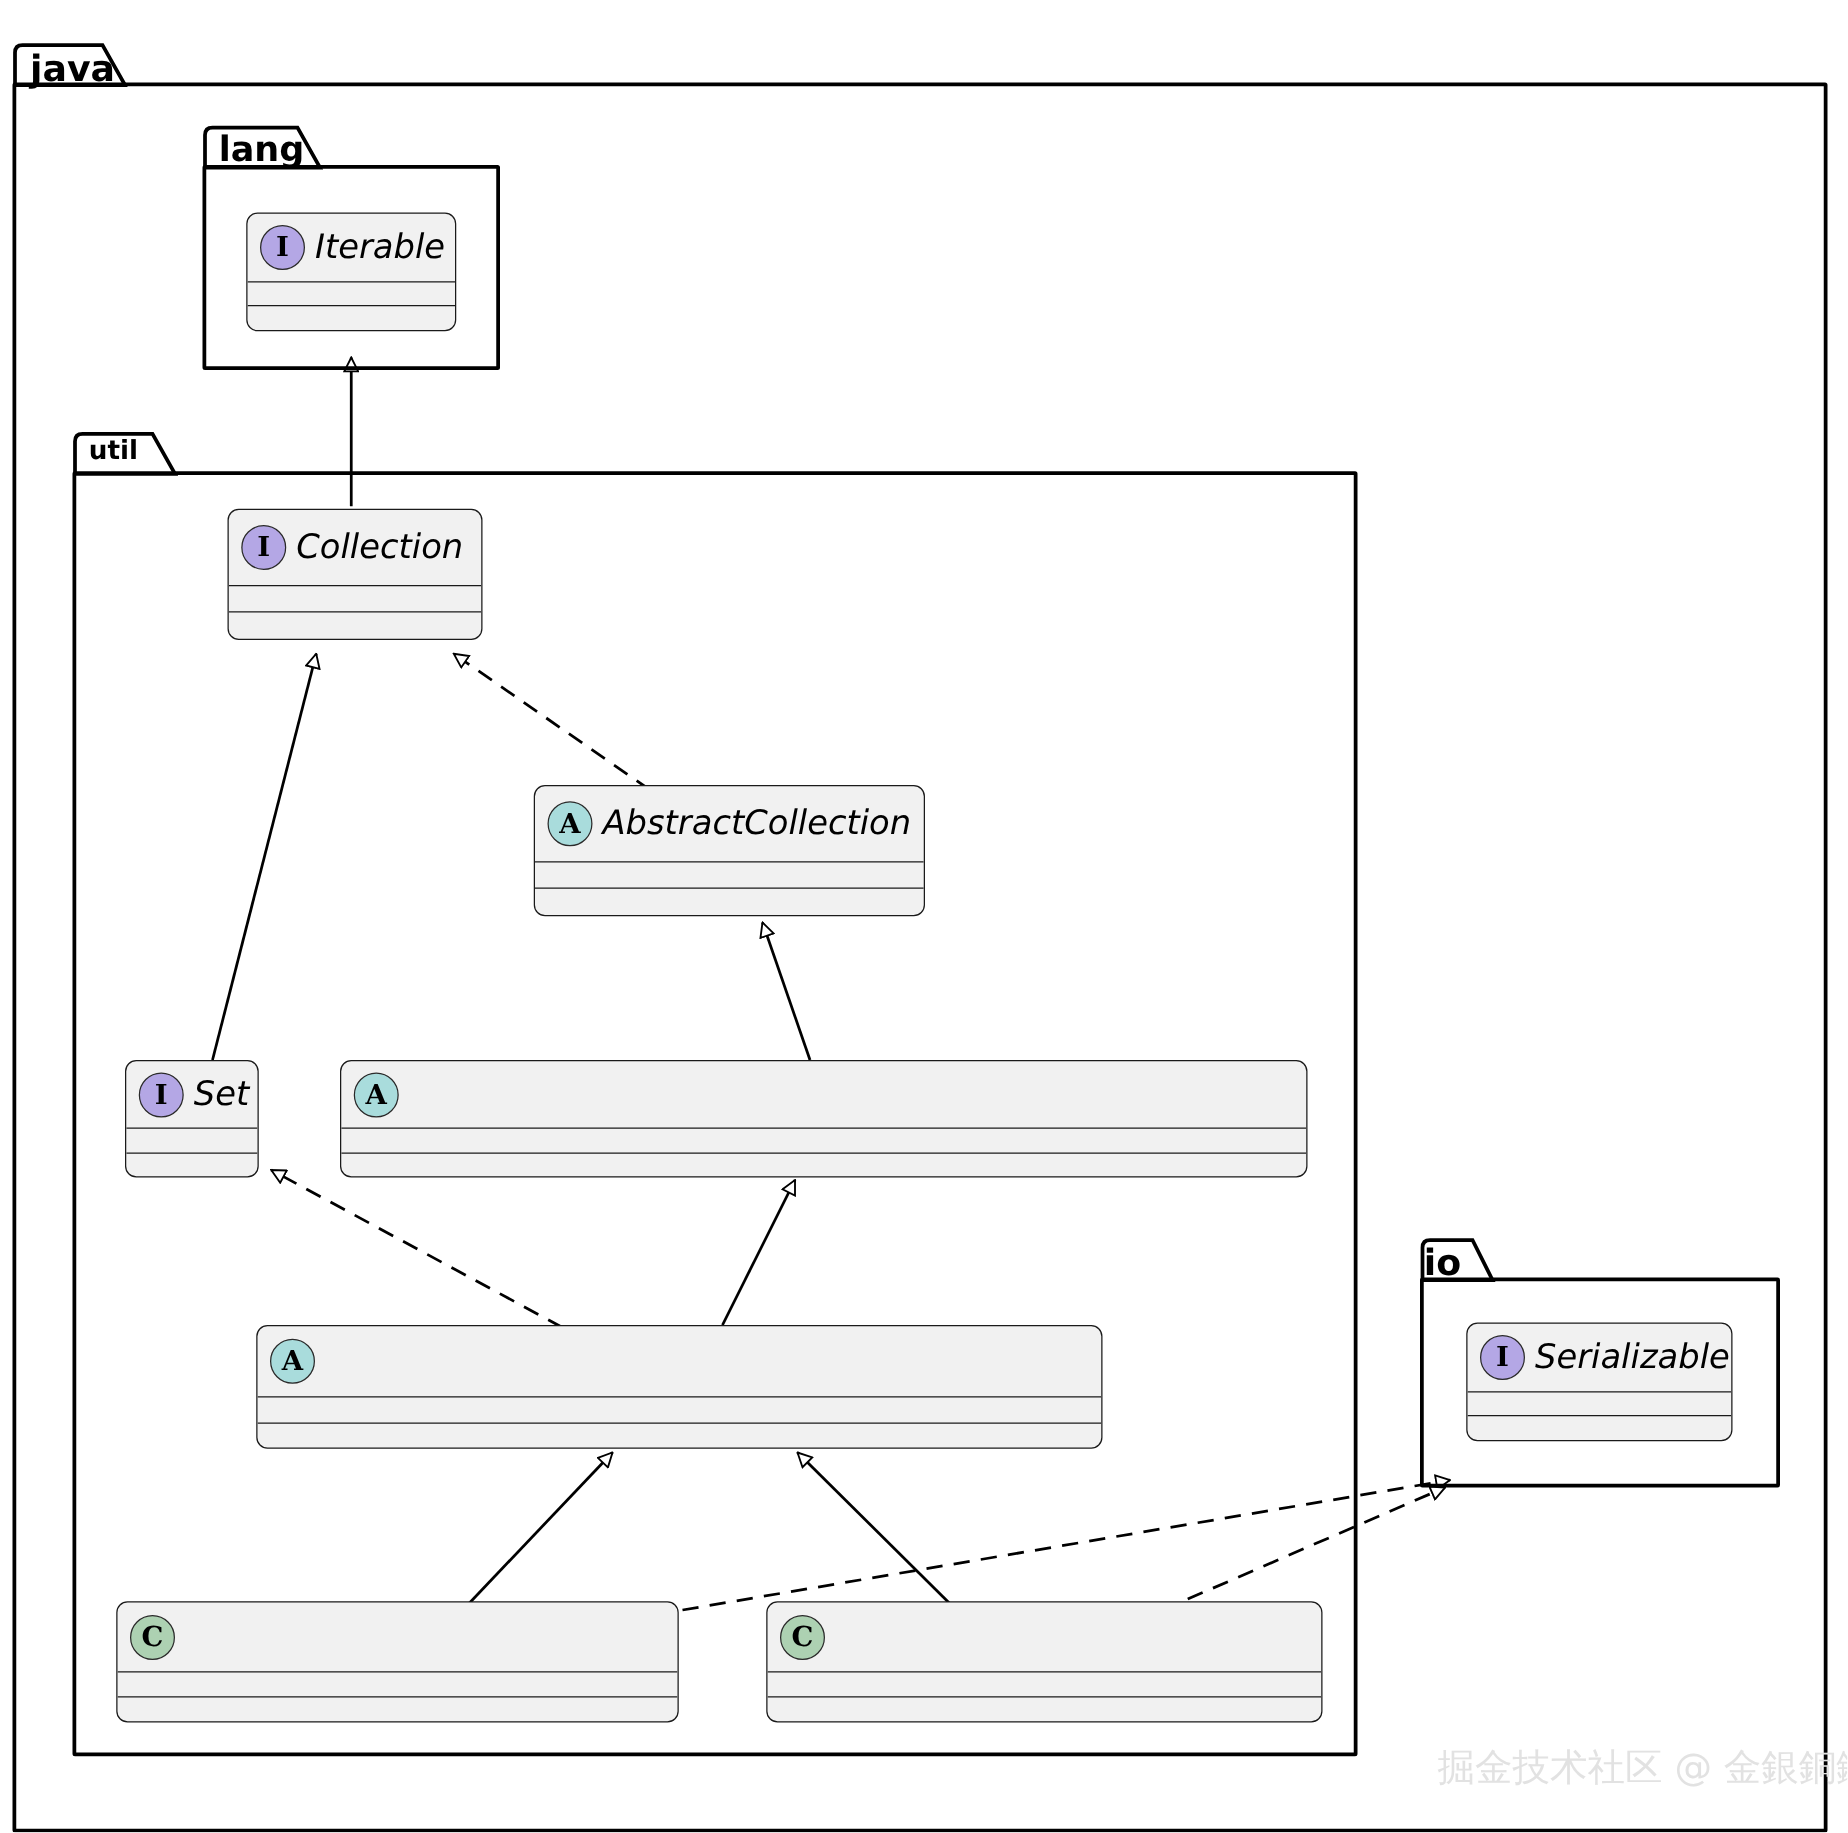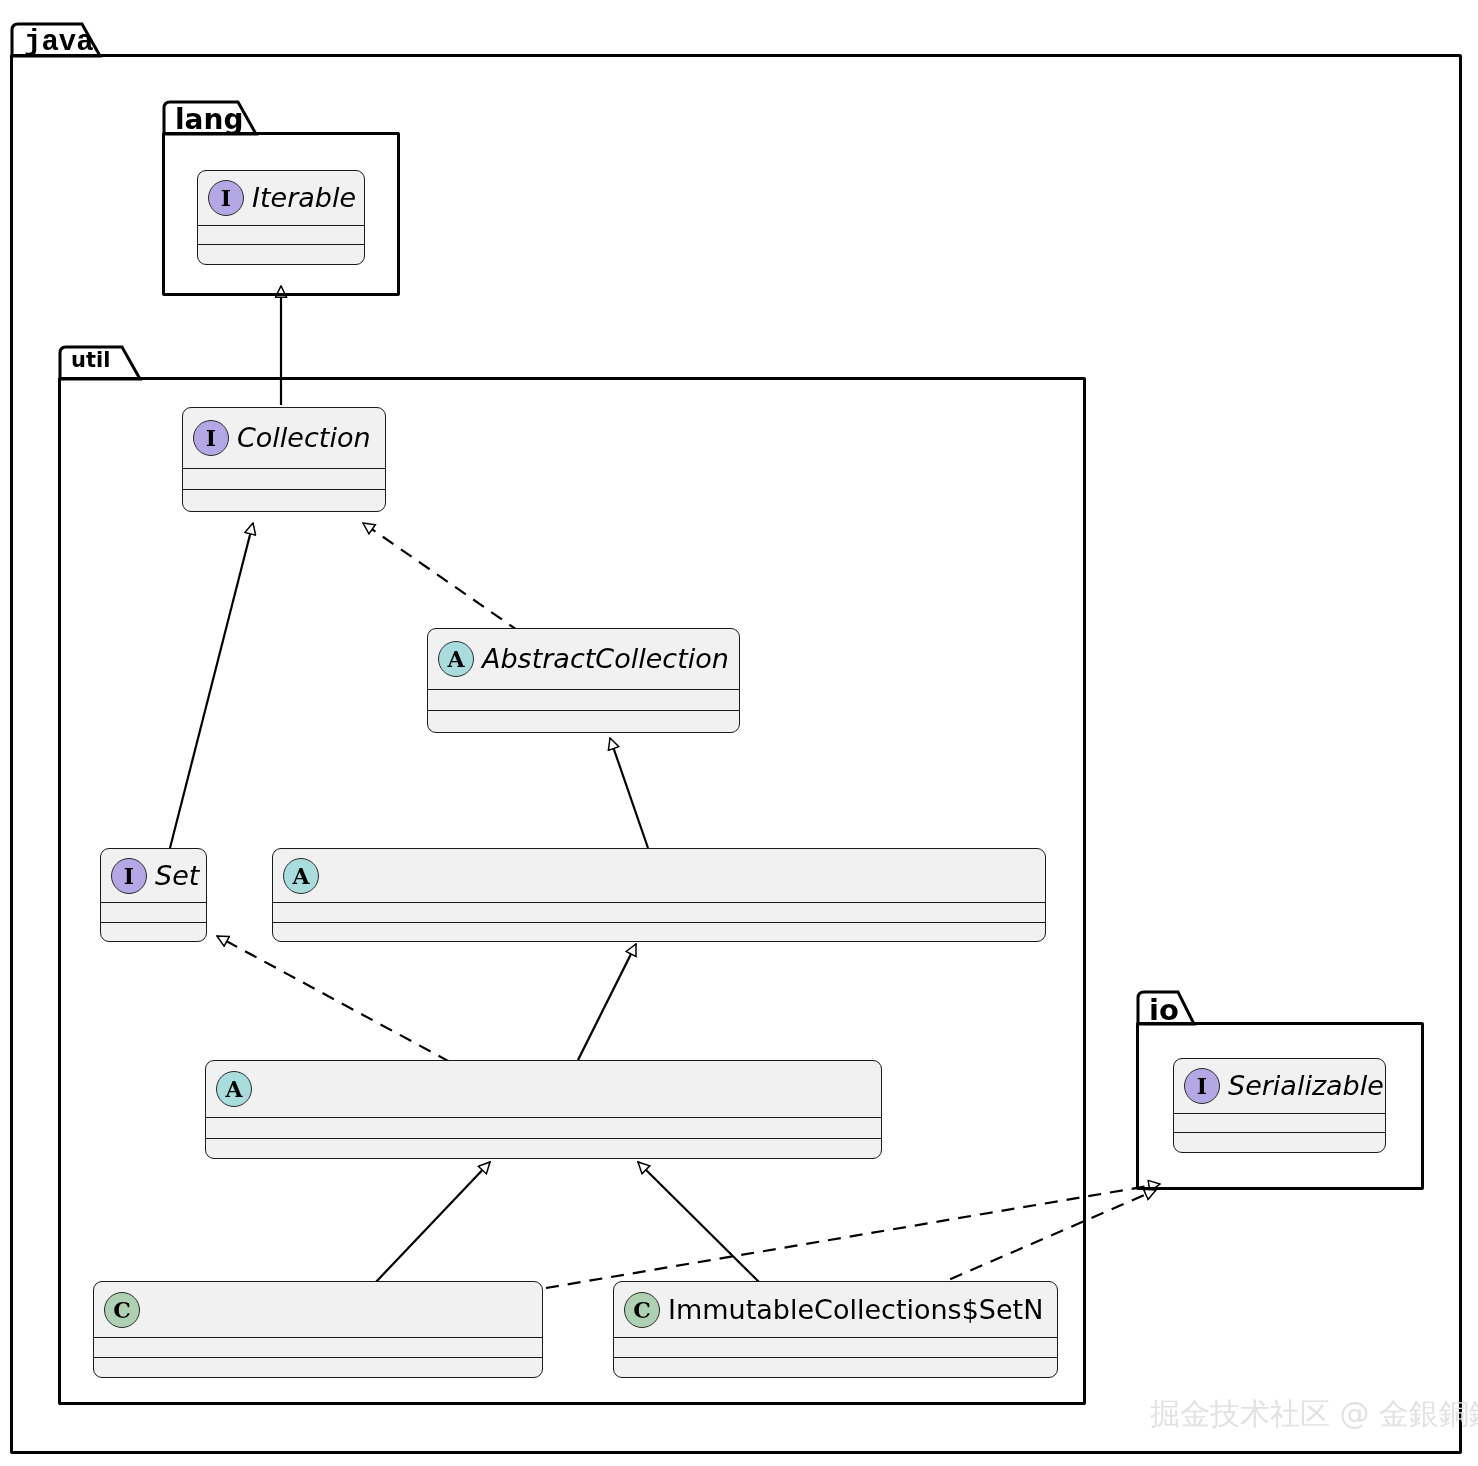--- a/index.html
+++ b/index.html
@@ -160,21 +160,21 @@
 
     <g>
       <line x1="546" y1="1288" x2="1160" y2="1184" stroke="#000000" stroke-width="2.2" stroke-dasharray="13,9" marker-end="url(#hollowTriD)"></line>
     </g>
 
     <g>
       <line x1="930" y1="1288" x2="1156" y2="1190" stroke="#000000" stroke-width="2.2" stroke-dasharray="13,9" marker-end="url(#hollowTriD)"></line>
     </g>
   </svg>
 
-  <div class="pkg" style="left:10px; top:22px; width:1452px; height:1432px;font-family:Liberation Mono, monospace;">
+  <div class="pkg" style="left:10px; top:34px; width:1452px; height:1432px;">
     <div class="pkg-tab" style="width:92px; height:34px;">
       <svg width="92" height="36" viewBox="0 0 92 36">
         <path d="M2,34 L2,8 Q2,2 8,2 L72,2 L90,34 z" fill="#ffffff" stroke="#000000" stroke-width="3"></path>
       </svg>
     </div>
     <div class="pkg-label" style="left:14px; top:4px; font-size:29px;">java</div>
     <div class="pkg-body" style="top:32px; width:1452px; height:1400px;"></div>
   </div>
 
   <div class="pkg" style="left:162px; top:100px; width:238px; height:196px;">
@@ -196,21 +196,21 @@
     <div class="pkg-label" style="left:13px; top:3px; font-size:21px;">util</div>
     <div class="pkg-body" style="top:32px; width:1028px; height:1028px;"></div>
   </div>
 
   <div class="pkg" style="left:1136px; top:990px; width:288px; height:200px;">
     <div class="pkg-tab" style="width:62px; height:34px;">
       <svg width="62" height="36" viewBox="0 0 62 36">
         <path d="M2,34 L2,8 Q2,2 8,2 L42,2 L58,34 z" fill="#ffffff" stroke="#000000" stroke-width="3"></path>
       </svg>
     </div>
-    <div class="pkg-label" style="left:13px; top:3px; font-size:29px;">io</div>
+    <div class="pkg-label" style="left:3px; top:3px; font-size:29px;">io</div>
     <div class="pkg-body" style="top:32px; width:288px; height:168px;"></div>
   </div>
 
   <div class="node" style="left:197px; top:170px; width:168px; height:95px;">
     <div class="node-head">
       <span class="stereo iface">I</span>
       <span class="node-title ital">Iterable</span>
     </div>
     <div class="compart c1"></div>
     <div class="compart c2"></div>
@@ -263,21 +263,20 @@
     <div class="node-head">
       <span class="stereo cls">C</span>
     </div>
     <div class="compart c1"></div>
     <div class="compart c2"></div>
   </div>
 
   <div class="node" style="left:613px; top:1281px; width:445px; height:97px;">
     <div class="node-head">
       <span class="stereo cls">C</span>
-      <span class="node-title">ImmutableCollections$SetN</span>
     </div>
     <div class="compart c1"></div>
     <div class="compart c2"></div>
   </div>
 
   <div class="node" style="left:1173px; top:1058px; width:213px; height:95px;">
     <div class="node-head">
       <span class="stereo iface">I</span>
       <span class="node-title ital">Serializable</span>
     </div>

